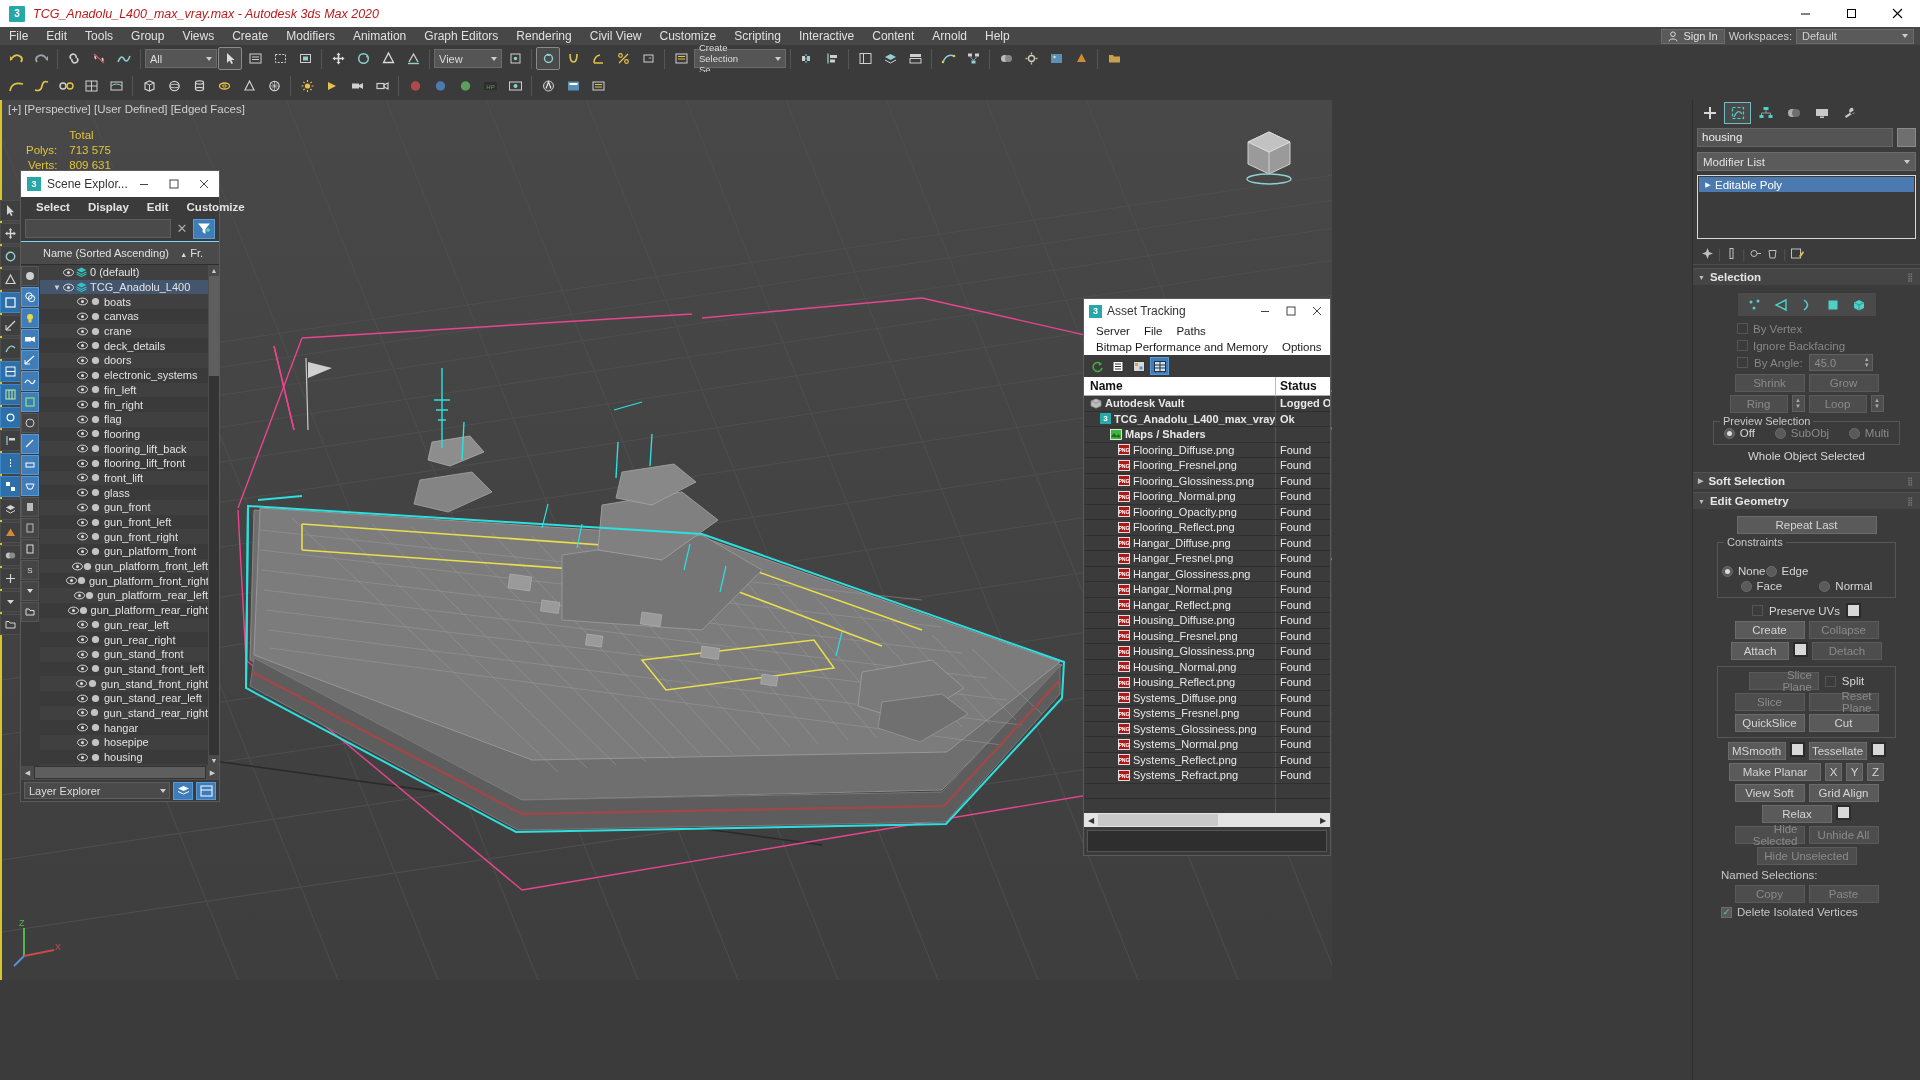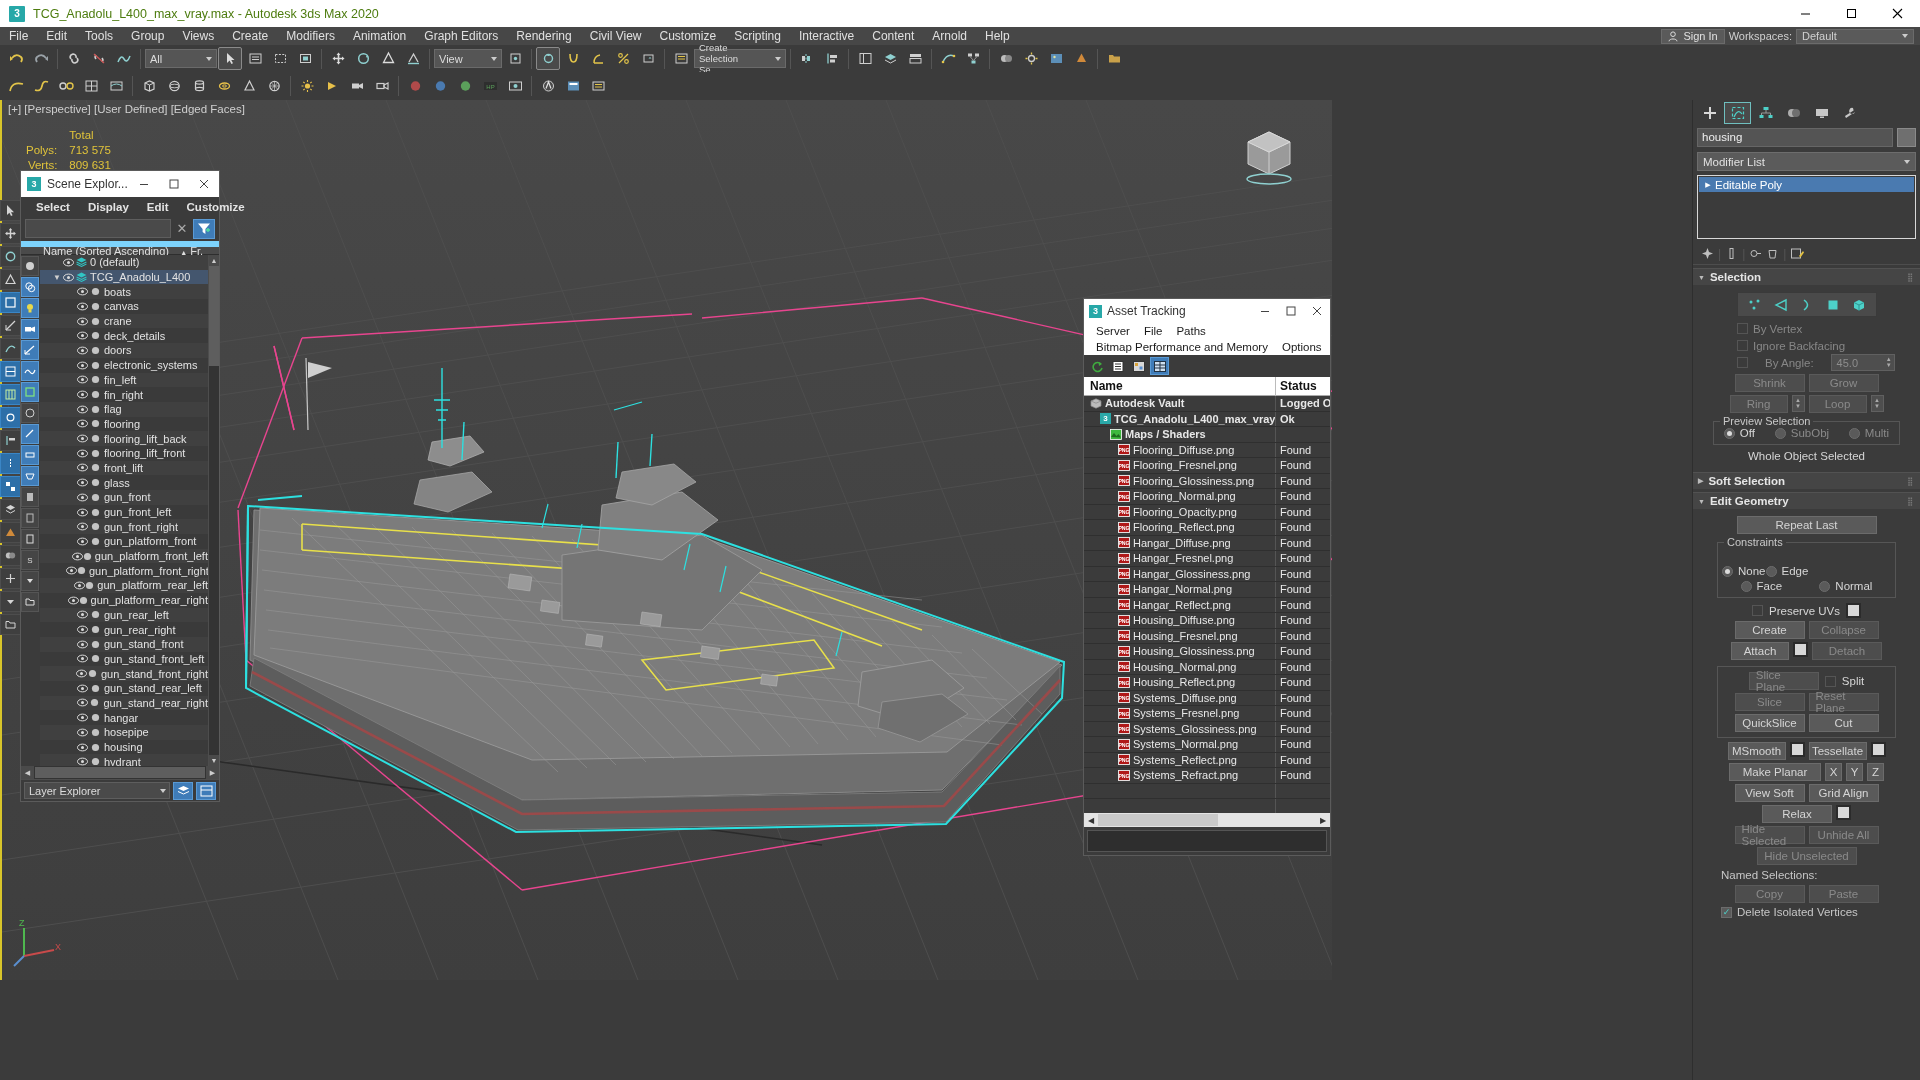--- a/index.html
+++ b/index.html
@@ -17,21 +17,21 @@
   .titlebar {
     position: absolute; top: 0; left: 0; width: 1920px; height: 27px;
     background: #ffffff; display: flex; align-items: center;
   }
   .titlebar .tb-icon {
     width: 16px; height: 16px; margin-left: 9px; margin-right: 8px;
     background: #27a8a8; color: #fff; font-size: 10px; font-weight: bold;
     display: flex; align-items: center; justify-content: center;
     border-radius: 1px;
   }
-  .titlebar .tb-text { color: #4d7c0f; font-size: 12.5px; }
+  .titlebar .tb-text { color: #b91c1c; font-size: 12.5px; font-style: italic; }
   .tb-btns { margin-left: auto; display: flex; height: 27px; }
   .tb-btn {
     width: 46px; height: 27px; display: flex; align-items: center;
     justify-content: center; color: #000;
   }
   .tb-btn svg { display: block; }
 
   
   .menubar {
     position: absolute; top: 27px; left: 0; width: 1920px; height: 18px;
@@ -142,21 +142,21 @@
   }
   .se-input {
     flex: 1; height: 19px; background: #4a4a4a; border: 1px solid #5e5e5e;
   }
   .se-x { width: 16px; text-align: center; color: #aaa; font-size: 13px; }
   .se-filter {
     width: 22px; height: 20px; background: #3f7cb8; border: 1px solid #5a9ad4;
     display: flex; align-items: center; justify-content: center;
   }
   .se-colhead {
-    height: 14px; background: #4a4a4a; border-top: 6px solid #7dd3fc;
+    height: 24px; background: #4a4a4a; border-top: 1px solid #7dd3fc;
     border-bottom: 1px solid #2e2e2e; display: flex; align-items: center;
     padding-left: 22px; font-size: 11px; color: #e0e0e0;
   }
   .se-colhead .fr { margin-left: auto; padding-right: 16px; font-size: 11px; }
   .se-body { flex: 1; display: flex; overflow: hidden; position: relative; }
   .se-icons {
     width: 19px; background: #3b3b3b; display: flex;
     flex-direction: column; gap: 1px; padding-top: 1px;
   }
   .se-ic {
@@ -368,21 +368,21 @@
   .spin {
     height: 17px; background: #4e4e4e; border: 1px solid #606060;
     color: #8d8d8d; font-size: 11px; display: flex; align-items: center;
     justify-content: space-between; padding: 0 2px 0 5px; width: 78px;
   }
   .spin .ar { display: flex; flex-direction: column; gap: 1px; color: #aaa; font-size: 6px; line-height: 5px;}
   .btnrow { display: flex; gap: 4px; justify-content: center; margin-top: 3px; }
   .mbtn {
     background: #5a5a5a; border: 1px solid #6b6b6b; color: #d5d5d5;
     font-size: 11.5px; height: 18px; display: flex; align-items: center;
-    justify-content: center; padding: 7px 6px;
+    justify-content: center; padding: 7px 6px; text-align: right;
   }
   .mbtn.dim { color: #8a8a8a; background: #4d4d4d; border-color: #5a5a5a; }
   .mbtn.w70 { width: 70px; }
   .mbtn.w58 { width: 58px; }
   .mbtn.w92 { width: 92px; }
   .mbtn.w100 { width: 100px; }
   .mbtn.w140 { width: 140px; }
   .grpbox {
     border: 1px solid #565656; margin: 5px 20px 2px 20px;
     padding: 3px 4px 5px 4px; position: relative;
@@ -2336,21 +2336,21 @@
         </div>
 
         <div class="chkrow dim">
           <span class="chk teal"></span>
           <span>By Vertex</span>
         </div>
         <div class="chkrow dim">
           <span class="chk teal"></span>
           <span>Ignore Backfacing</span>
         </div>
-        <div class="chkrow dim" style="padding-left:38px; gap:17px;">
+        <div class="chkrow dim" style="padding-left:38px; gap:6px;">
           <span class="chk teal"></span>
           <span>By Angle:</span>
           <div class="spin" style="width:64px">
             <span>45.0</span>
             <span class="ar">
                 <span>▲</span>
                 <span>▼</span>
               </span>
           </div>
         </div>

